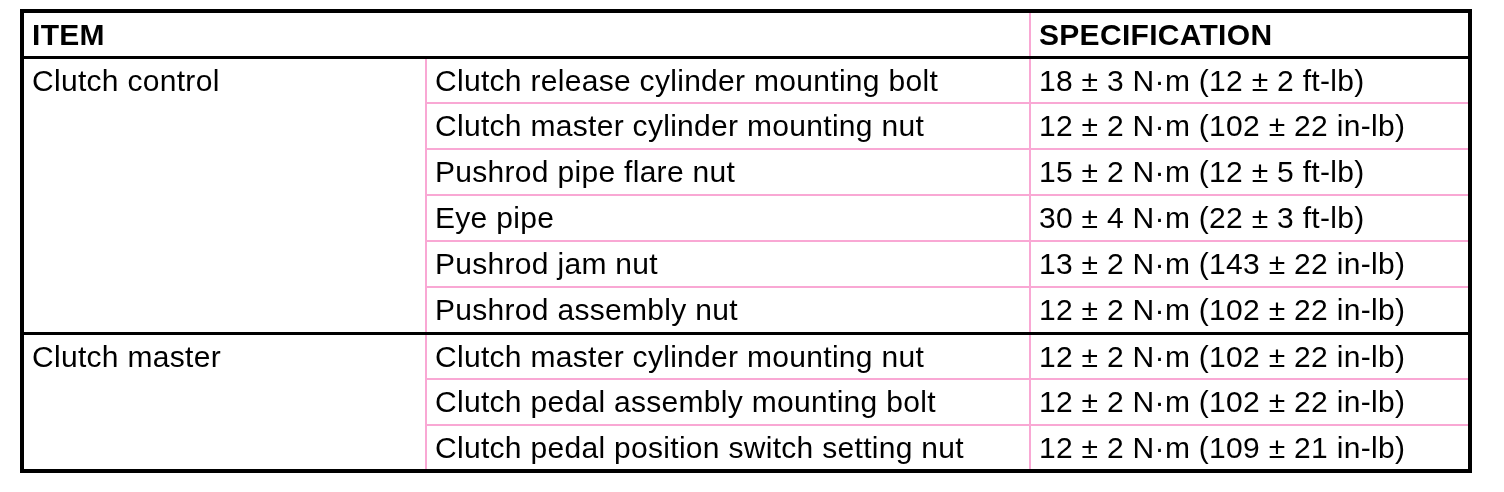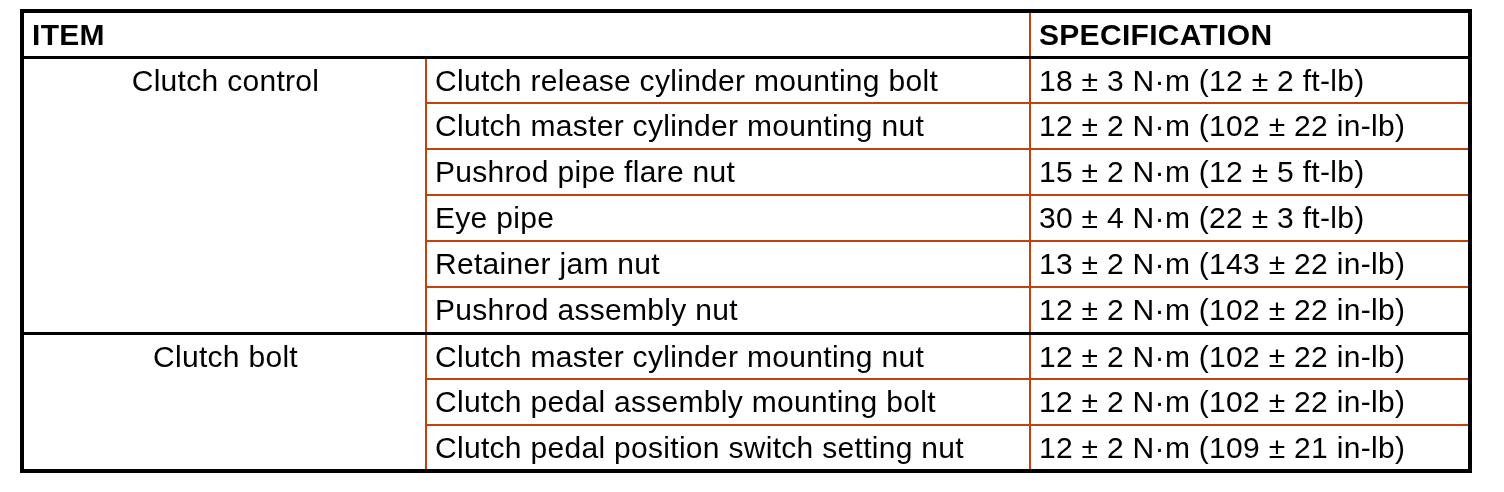--- a/index.html
+++ b/index.html
@@ -20,21 +20,21 @@
     position: absolute;
     left: 20px;
     top: 9px;
     width: 1448px;
     border-collapse: collapse;
     table-layout: fixed;
     border: 4px solid #000000;
   }
   table.spec-table th,
   table.spec-table td {
-    border: 2px solid #c2410c;
+    border: 2px solid #f9a8d4;
     font-size: 30px;
     line-height: 1.2;
     letter-spacing: 0.3px;
     text-align: left;
     vertical-align: top;
     padding: 4px 6px 2px 8px;
     white-space: nowrap;
     overflow: hidden;
     font-weight: normal;
   }
@@ -43,21 +43,20 @@
     border-bottom: 3px solid #000000;
   }
   table.spec-table tr {
     height: 46px;
   }
   table.spec-table tbody tr.group-start td {
     border-top: 3px solid #000000;
   }
   table.spec-table td.group-cell {
     vertical-align: top;
-    text-align: center;
   }
 </style>
 </head>
 <body>
 
 <div class="page">
   <table class="spec-table">
     <colgroup>
       <col style="width:404px">
       <col style="width:604px">
@@ -81,29 +80,29 @@
       </tr>
       <tr>
         <td>Pushrod pipe flare nut</td>
         <td>15 ± 2 N·m (12 ± 5 ft-lb)</td>
       </tr>
       <tr>
         <td>Eye pipe</td>
         <td>30 ± 4 N·m (22 ± 3 ft-lb)</td>
       </tr>
       <tr>
-        <td>Retainer jam nut</td>
+        <td>Pushrod jam nut</td>
         <td>13 ± 2 N·m (143 ± 22 in-lb)</td>
       </tr>
       <tr>
         <td>Pushrod assembly nut</td>
         <td>12 ± 2 N·m (102 ± 22 in-lb)</td>
       </tr>
       <tr class="group-start">
-        <td class="group-cell" rowspan="3">Clutch bolt</td>
+        <td class="group-cell" rowspan="3">Clutch master</td>
         <td>Clutch master cylinder mounting nut</td>
         <td>12 ± 2 N·m (102 ± 22 in-lb)</td>
       </tr>
       <tr>
         <td>Clutch pedal assembly mounting bolt</td>
         <td>12 ± 2 N·m (102 ± 22 in-lb)</td>
       </tr>
       <tr>
         <td>Clutch pedal position switch setting nut</td>
         <td>12 ± 2 N·m (109 ± 21 in-lb)</td>

